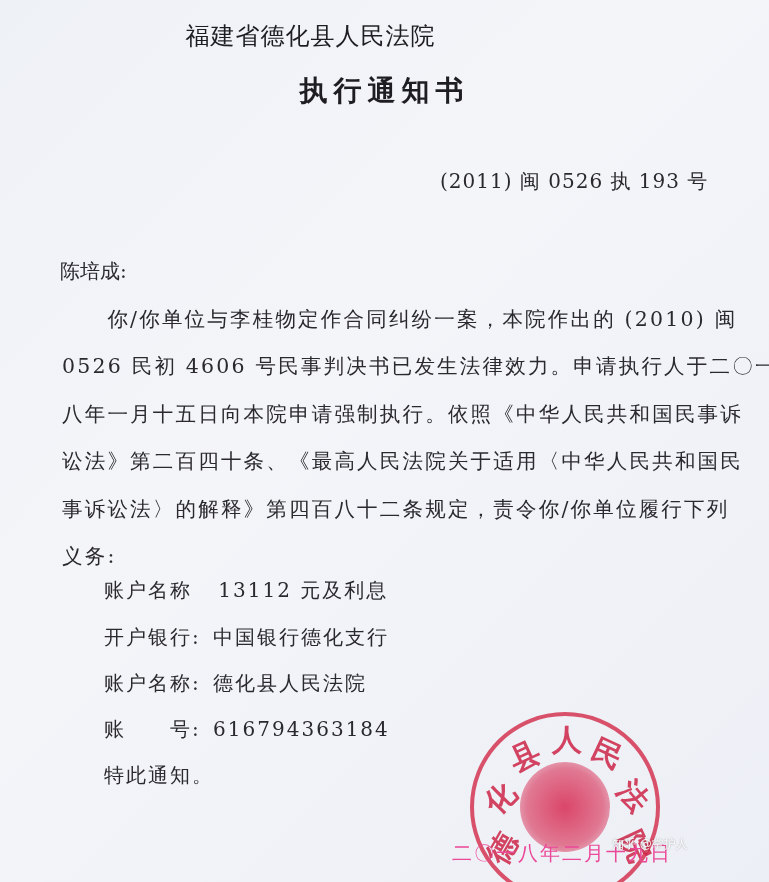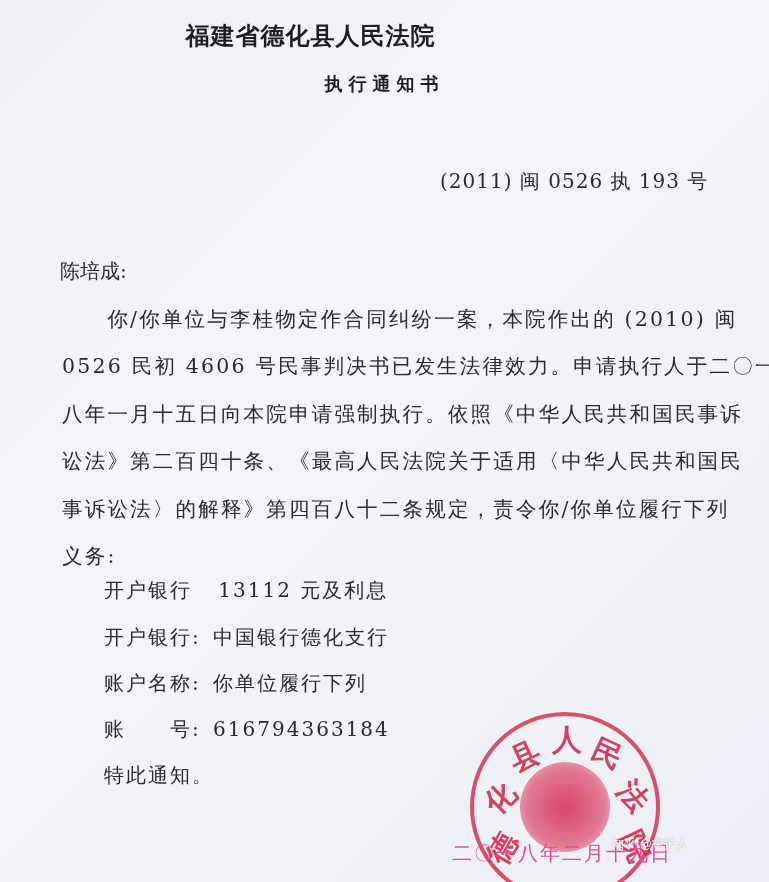--- a/index.html
+++ b/index.html
@@ -3,22 +3,22 @@
 <meta charset="utf-8">
 <style>
   html, body { margin:0; padding:0; }
   body {
     width:769px; height:882px; overflow:hidden; position:relative;
     background: linear-gradient(135deg, #eef1f6 0%, #f4f5f9 40%, #eceff5 100%);
     font-family: "DejaVu Serif", "Liberation Serif", serif;
     color:#2a2a2e;
   }
   .abs { position:absolute; white-space:nowrap; }
-  .court { top:20px; left:0; width:621px; text-align:center; font-size:24px; font-weight:bold; letter-spacing:1px; color:#1e1e22; }
-  .doctitle { top:72px; left:0; width:769px; text-align:center; font-size:18px; font-weight:bold; letter-spacing:6px; color:#1e1e22; }
+  .court { top:20px; left:0; width:621px; text-align:center; font-size:24px; font-weight:normal; letter-spacing:1px; color:#1e1e22; }
+  .doctitle { top:72px; left:0; width:769px; text-align:center; font-size:28px; font-weight:bold; letter-spacing:6px; color:#1e1e22; }
   .caseno { top:168px; left:440px; font-size:20px; letter-spacing:1px; }
   .addressee { top:258px; left:60px; font-size:20px; }
   .para { left:62px; font-size:20.5px; letter-spacing:2.2px; }
   .item { left:104px; font-size:20px; letter-spacing:2px; }
   .seal {
     position:absolute; left:470px; top:712px; width:190px; height:190px;
     border-radius:50%; border:4px solid rgba(210,40,70,0.8);
     box-sizing:border-box;
   }
   .seal-inner {
@@ -38,30 +38,30 @@
 <div class="abs addressee">陈培成:</div>
 
 <div class="abs para" style="top:305px;">　　你/你单位与李桂物定作合同纠纷一案，本院作出的 (2010) 闽</div>
 <div class="abs para" style="top:352px;">0526 民初 4606 号民事判决书已发生法律效力。申请执行人于二〇一</div>
 <div class="abs para" style="top:400px;">八年一月十五日向本院申请强制执行。依照《中华人民共和国民事诉</div>
 <div class="abs para" style="top:447px;">讼法》第二百四十条、《最高人民法院关于适用〈中华人民共和国民</div>
 <div class="abs para" style="top:495px;">事诉讼法〉的解释》第四百八十二条规定，责令你/你单位履行下列</div>
 <div class="abs para" style="top:542px;">义务:</div>
 
 <div class="abs item" style="top:577px;">
-  <span>开户银行</span>
+  <span>账户名称</span>
   <span style="margin-left:18px;">13112 元及利息</span>
 </div>
 <div class="abs item" style="top:624px;">
   <span>开户银行:</span>
   <span style="margin-left:4px;">中国银行德化支行</span>
 </div>
 <div class="abs item" style="top:670px;">
   <span>账户名称:</span>
-  <span style="margin-left:4px;">你单位履行下列</span>
+  <span style="margin-left:4px;">德化县人民法院</span>
 </div>
 <div class="abs item" style="top:716px;">
   <span>账　　号:</span>
   <span style="margin-left:4px;">616794363184</span>
 </div>
 <div class="abs item" style="top:762px;">特此通知。</div>
 
 <div class="seal">
   <div class="seal-inner"></div>
   <span class="seal-char" style="left:14px; top:112px; transform:rotate(-60deg);">德</span>

